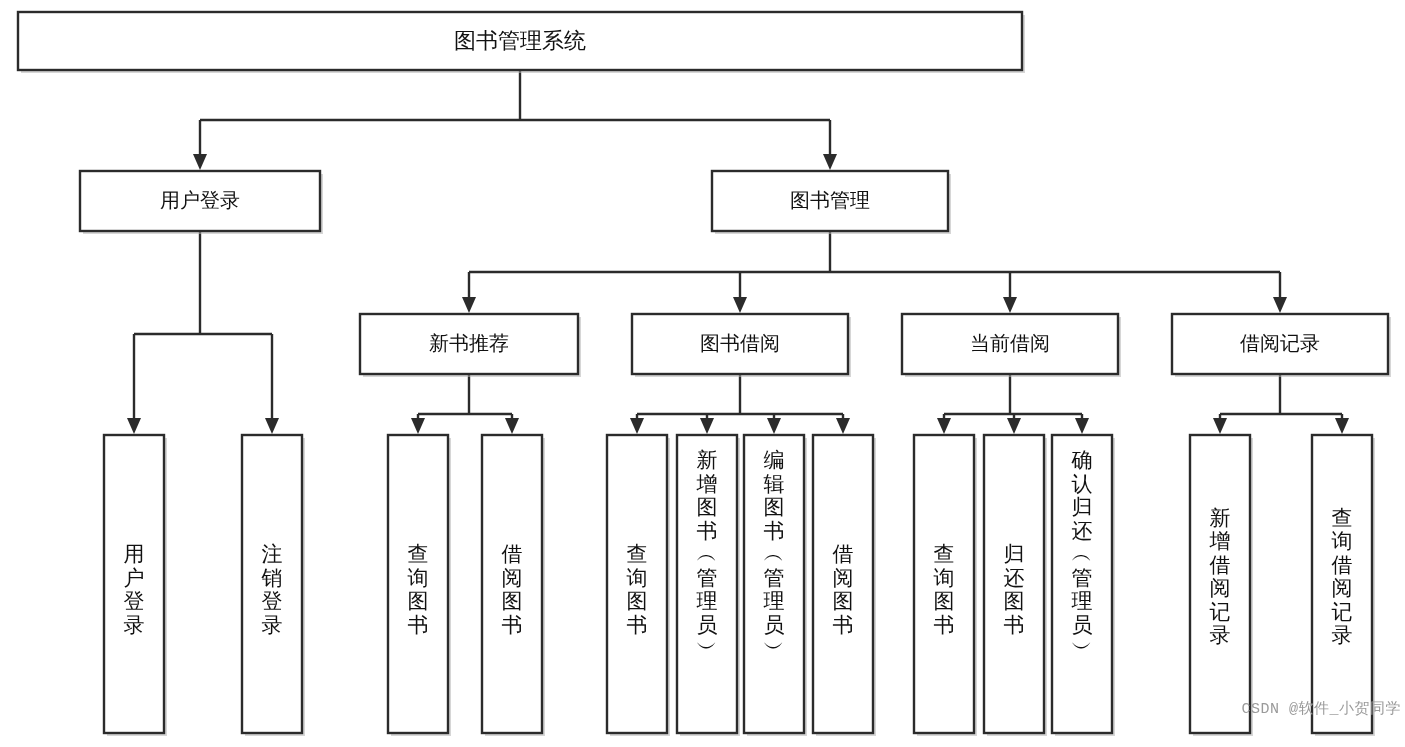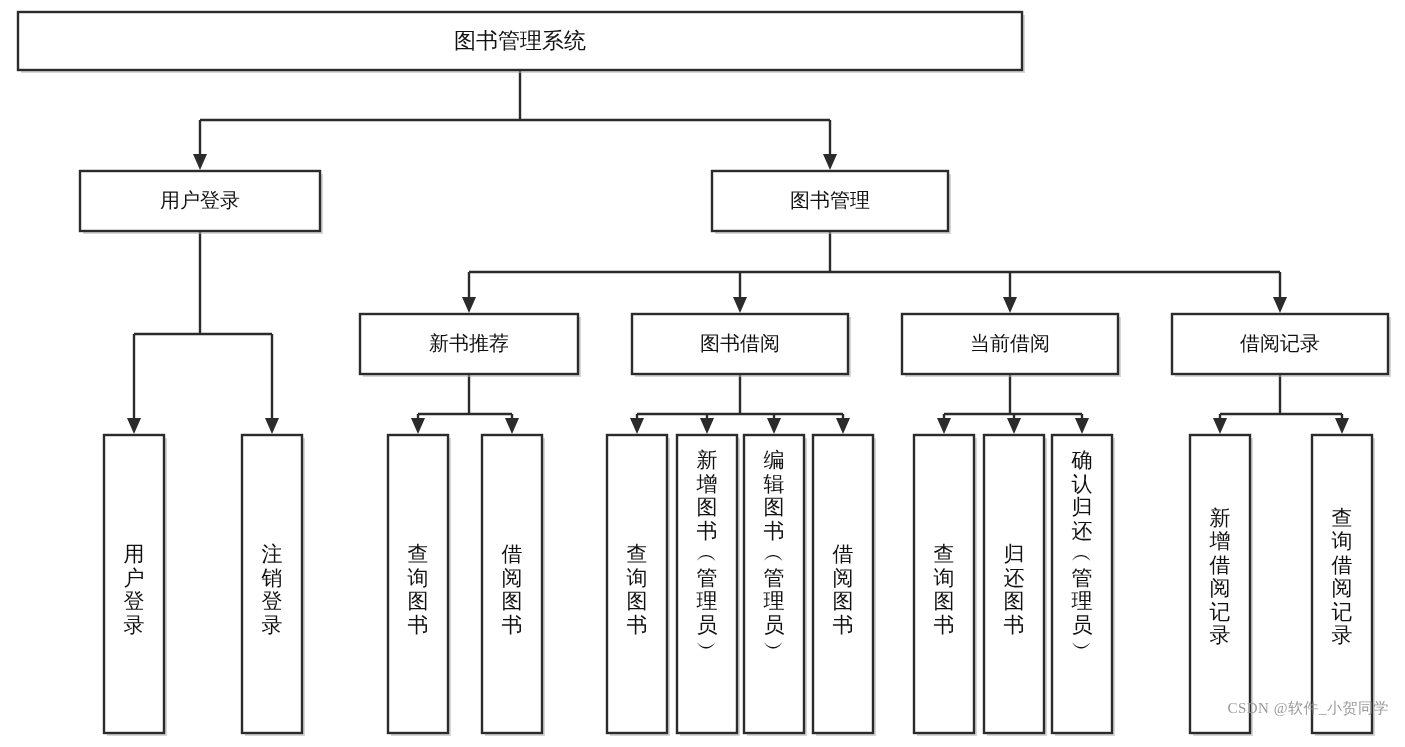--- a/index.html
+++ b/index.html
@@ -55,25 +55,25 @@
   }
   .label-root { font-size: 22px; }
   .label-level1 { font-size: 20px; }
   .label-level2 { font-size: 20px; }
   .label-leaf {
     font-size: 21px;
     text-anchor: middle;
   }
   .watermark {
     position: absolute;
-    right: 16px;
+    right: 4px;
     bottom: 4px;
     font-size: 15px;
     color: #9a9a9a;
-    font-family: Liberation Serif, serif;
+    font-family: Liberation Mono, monospace;
     white-space: nowrap;
     letter-spacing: 0.5px;
     user-select: none;
   }
 </style>
 </head>
 <body>
 
 <div id="diagram-root">
   <svg class="diagram-canvas" id="diagram-canvas" viewBox="0 0 1405 747" xmlns="http://www.w3.org/2000/svg">

